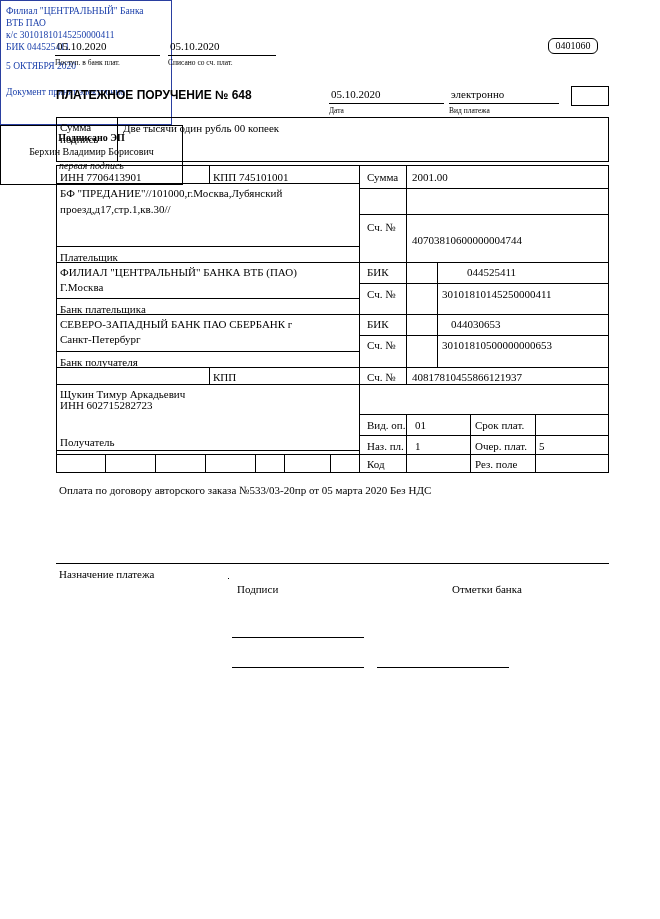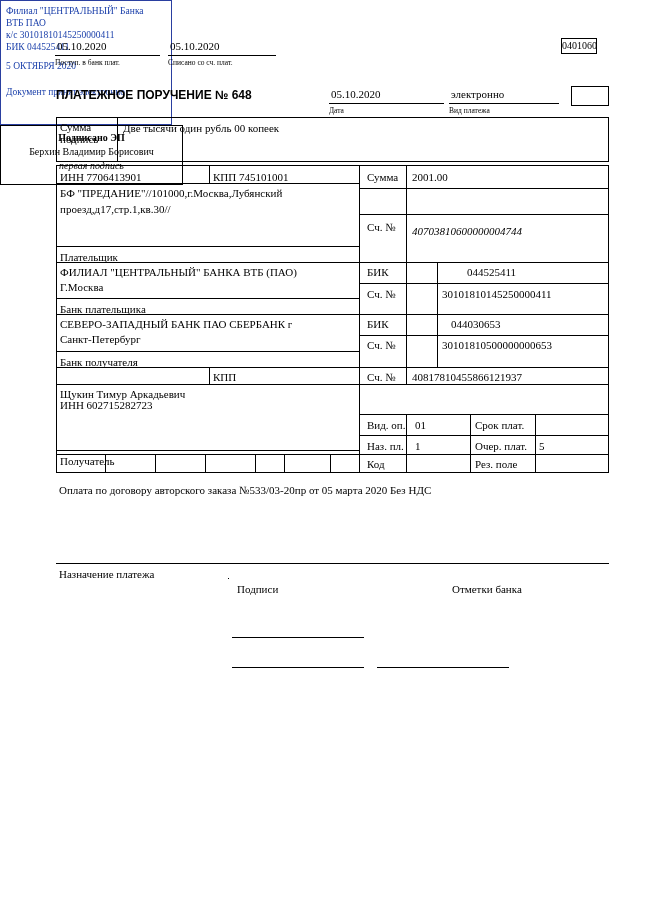--- a/index.html
+++ b/index.html
@@ -38,21 +38,21 @@
   }
 
   
   #top-date-1 { left: 57px; top: 40px; }
   #top-date-2 { left: 170px; top: 40px; }
   #top-underline-1 { left: 55px; top: 55px; width: 105px; }
   #top-underline-2 { left: 168px; top: 55px; width: 108px; }
   #cap-postup { left: 55px; top: 58px; }
   #cap-spisano { left: 168px; top: 58px; }
 
-  #form-code-box { left: 561px; top: 38px; width: 36px; height: 16px; }
+  #form-code-box { left: 548px; top: 38px; width: 50px; height: 16px; border-radius: 6px; }
   #form-code { text-align: center; line-height: 14px; font-size: 10px; }
 
   #doc-title { left: 56px; top: 88px; font-size: 12px; }
   #date-val { left: 331px; top: 88px; }
   #date-underline { left: 329px; top: 103px; width: 115px; }
   #cap-data { left: 329px; top: 106px; }
   #vid-plat-val { left: 451px; top: 88px; }
   #vid-plat-underline { left: 449px; top: 103px; width: 110px; }
   #cap-vid-plat { left: 449px; top: 106px; }
   #vid-plat-box { left: 571px; top: 86px; width: 38px; height: 20px; }
@@ -71,26 +71,26 @@
   #cap-platelshchik { left: 60px; top: 251px; }
   #payer-bank-1 { left: 60px; top: 266px; }
   #payer-bank-2 { left: 60px; top: 281px; }
   #cap-bank-plat { left: 60px; top: 303px; }
   #payee-bank-1 { left: 60px; top: 318px; }
   #payee-bank-2 { left: 60px; top: 333px; }
   #cap-bank-poluch { left: 60px; top: 356px; }
   #inn2-text { left: 60px; top: 371px; margin-top: 28px; }
   #kpp2-text { left: 213px; top: 371px; }
   #payee-name { left: 60px; top: 388px; }
-  #cap-poluchatel { left: 60px; top: 455px; }
+  #cap-poluchatel { left: 60px; top: 436px; }
 
   #cap-summa-r { left: 367px; top: 171px; }
   #amount-num { left: 412px; top: 171px; }
   #cap-schet-plat { left: 367px; top: 221px; }
-  #acc-payer { left: 412px; top: 225px; font-style: italic; }
+  #acc-payer { left: 412px; top: 234px; }
   #cap-bik-1 { left: 367px; top: 266px; }
   #bik-1 { left: 442px; top: 266px; margin-left: 25px; }
   #cap-sch-1 { left: 367px; top: 288px; }
   #sch-1 { left: 442px; top: 288px; }
   #cap-bik-2 { left: 367px; top: 318px; }
   #bik-2 { left: 442px; top: 318px; padding-left: 9px; }
   #cap-sch-2 { left: 367px; top: 339px; }
   #sch-2 { left: 442px; top: 339px; }
   #cap-sch-3 { left: 367px; top: 371px; }
   #sch-3 { left: 412px; top: 371px; }

